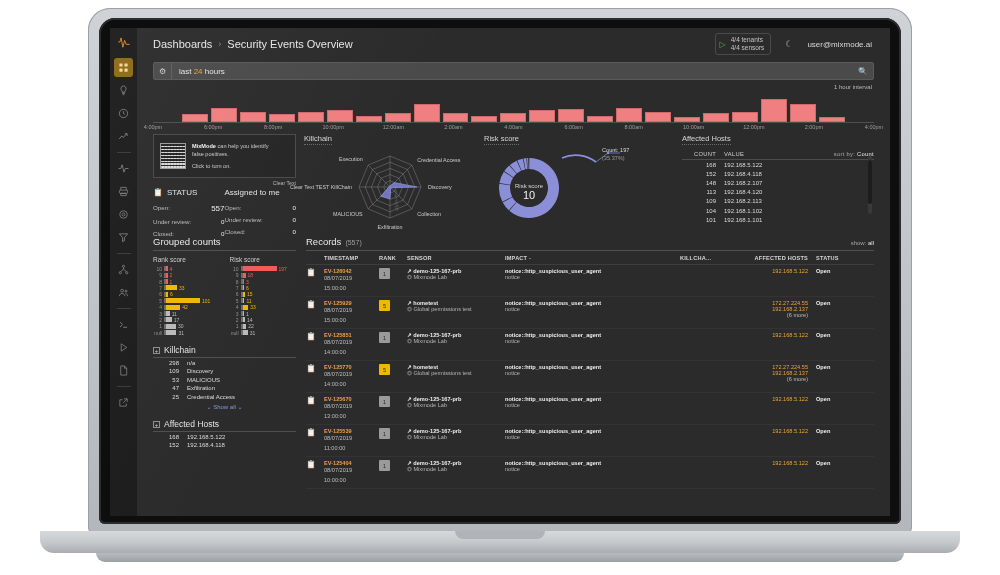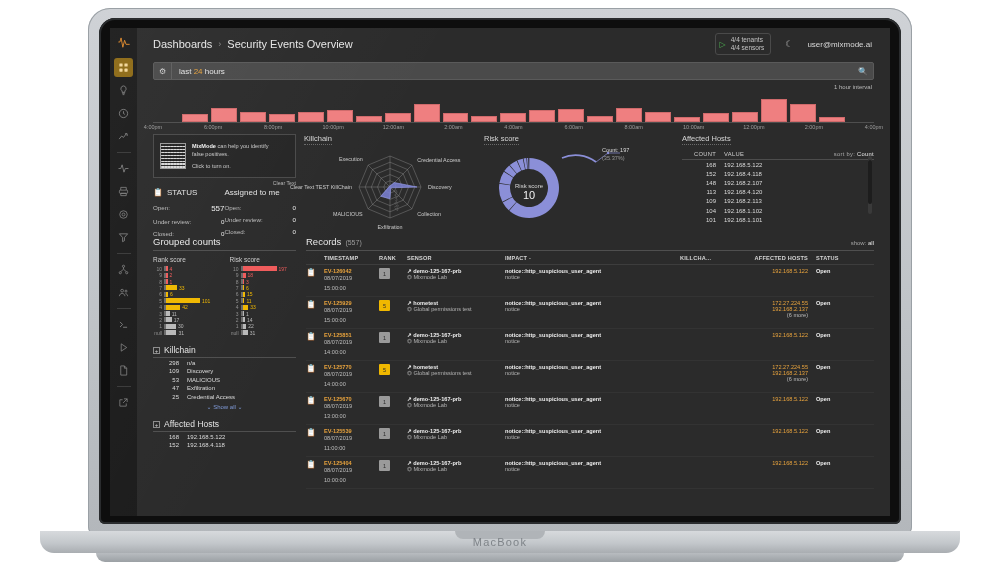--- a/index.html
+++ b/index.html
@@ -978,15 +978,14 @@
             </div>
           </div>
       </div>
     </div>
 
     <div class="glare"></div>
   </div>
 
   <div class="base"></div>
   <div class="base-notch"></div>
-  <div class="base-label">MacBook</div>
   <div class="foot"></div>
 </div>
 
 </body></html>

